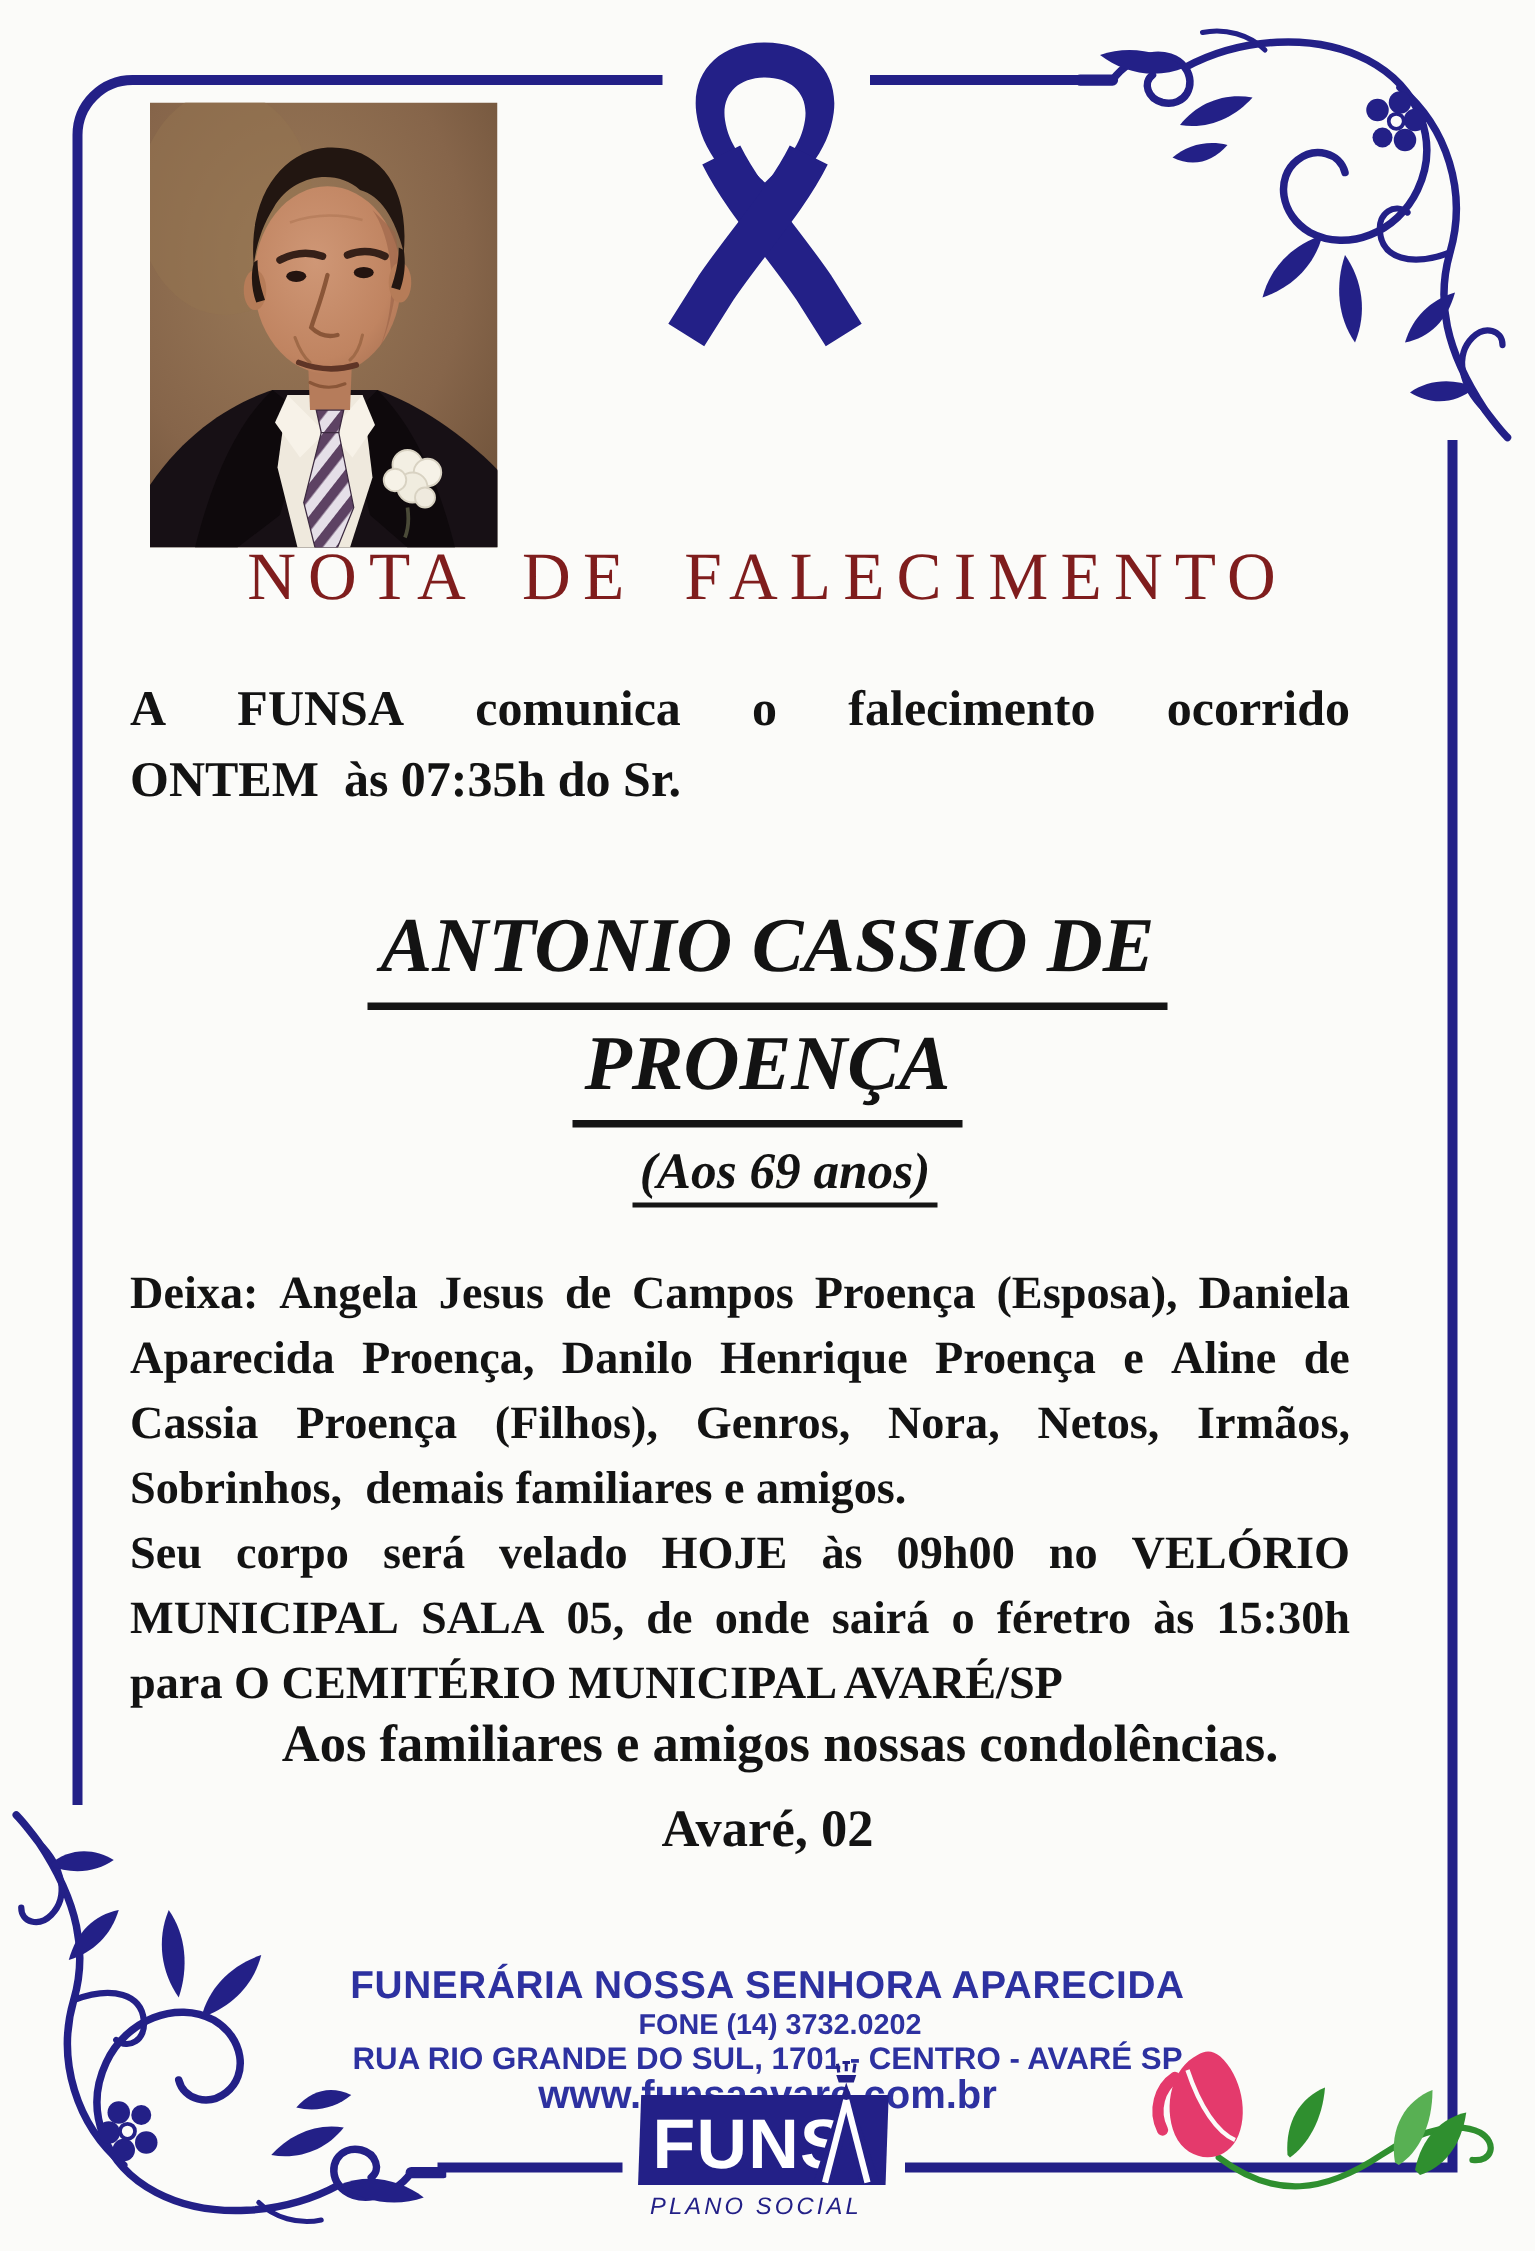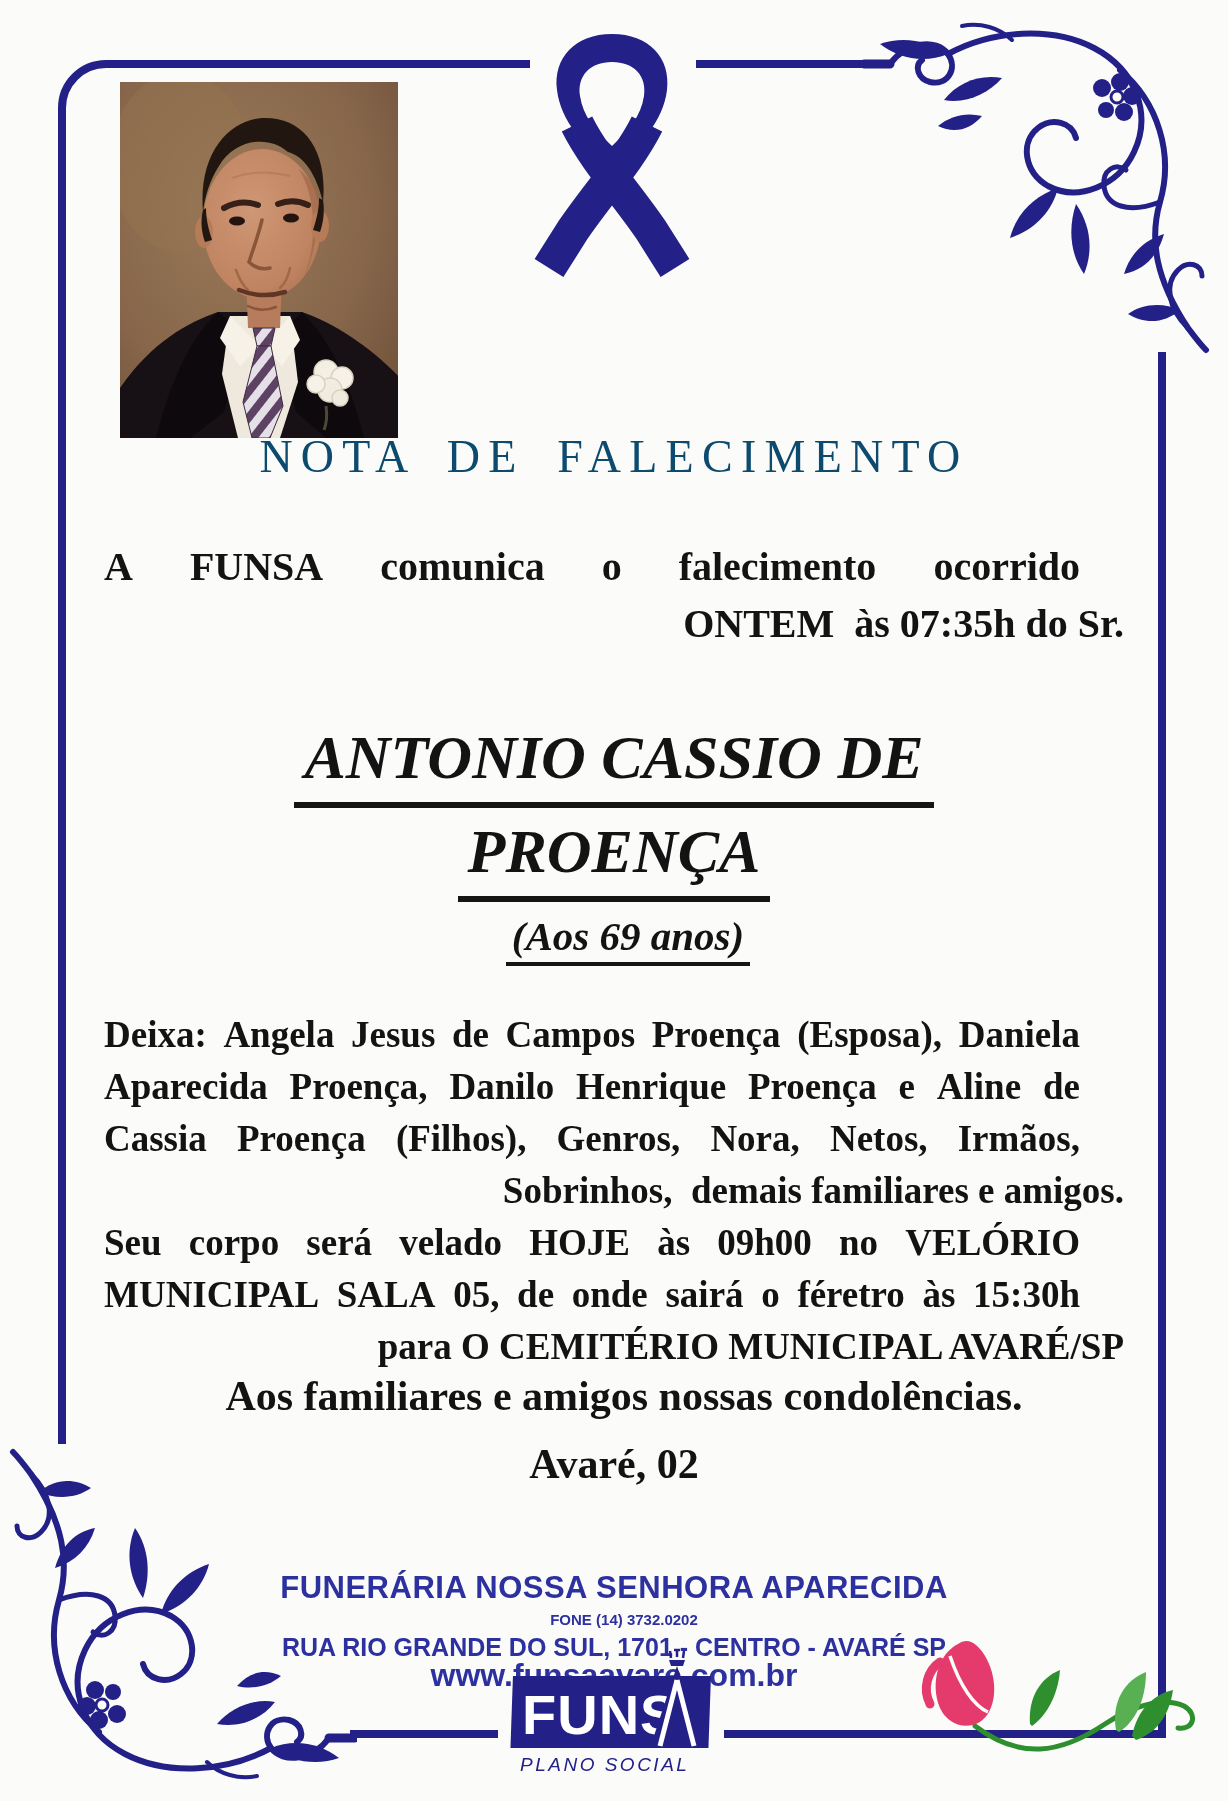--- a/index.html
+++ b/index.html
@@ -19,44 +19,44 @@
 
   .decor{z-index:3;}
   .photo{left:120px;top:82px;width:278px;height:356px;z-index:3;}
   .ribbon{left:517px;top:24px;width:190px;height:266px;z-index:4;}
   .orn-tr{left:862px;top:18px;width:366px;height:336px;}
   .orn-bl{left:-9px;top:1448px;width:366px;height:336px;transform:rotate(180deg);}
   .tulip{left:880px;top:1628px;width:330px;height:150px;z-index:5;}
   .logo{left:504px;top:1646px;width:240px;height:132px;z-index:5;}
 
   
-  .title{left:70px;top:430px;width:1088px;text-align:center;color:#0c4a6e;
-         font-size:46px;letter-spacing:0.18em;word-spacing:0.28em;z-index:3;white-space:nowrap;}
+  .title{left:70px;top:430px;width:1088px;text-align:center;color:#7f1d1d;
+         font-size:54px;letter-spacing:0.18em;word-spacing:0.28em;z-index:3;white-space:nowrap;}
   .col{left:104px;width:976px;z-index:3;color:#131313;}
   .announce{top:538px;font-weight:bold;font-size:40px;line-height:57px;}
   .details{top:1009px;font-weight:bold;font-size:37px;line-height:52px;}
   .bodyline{width:100%;overflow:hidden;}
   .jspread{display:flex;justify-content:space-between;}
-  .pre{white-space:pre-wrap;text-align:right;margin-left:44px;}
+  .pre{white-space:pre-wrap;text-align:left;}
 
   .nameblock{left:70px;top:714px;width:1088px;text-align:center;z-index:3;color:#131313;}
   .nameline{font-size:62px;font-style:italic;font-weight:bold;line-height:86px;}
   .nameline span{display:inline-block;border-bottom:6px solid #151515;padding:0 10px 2px;}
   .ageline{font-size:41px;font-style:italic;font-weight:bold;margin-top:10px;}
   .ageline span{display:inline-block;border-bottom:4px solid #151515;padding:0 6px 2px;margin-left:28px;}
 
   .condolences{left:104px;top:1372px;width:1040px;text-align:center;font-weight:bold;
                font-size:42px;color:#131313;z-index:3;}
   .dateline{left:70px;top:1438px;width:1088px;text-align:center;font-weight:bold;
             font-size:42px;line-height:53px;color:#131313;z-index:3;}
 
   .footer{left:0;top:1570px;width:1228px;text-align:center;z-index:4;color:#2d31a0;
           font-family:"Liberation Sans", sans-serif;font-weight:bold;}
   .f-name{font-size:31px;line-height:36px;letter-spacing:0.5px;}
-  .f-phone{font-size:15px;line-height:27px;margin-left:20px;}
+  .f-phone{font-size:23px;line-height:27px;margin-left:20px;}
   .f-addr{font-size:25px;line-height:28px;}
   .f-web{font-size:32px;line-height:28px;}
 </style>
 </head>
 <body>
 
 <div class="abs frame"></div>
 <div class="abs mask mask-tr"></div>
 <div class="abs mask mask-bl"></div>
 <div class="abs mask mask-ribbon"></div>

